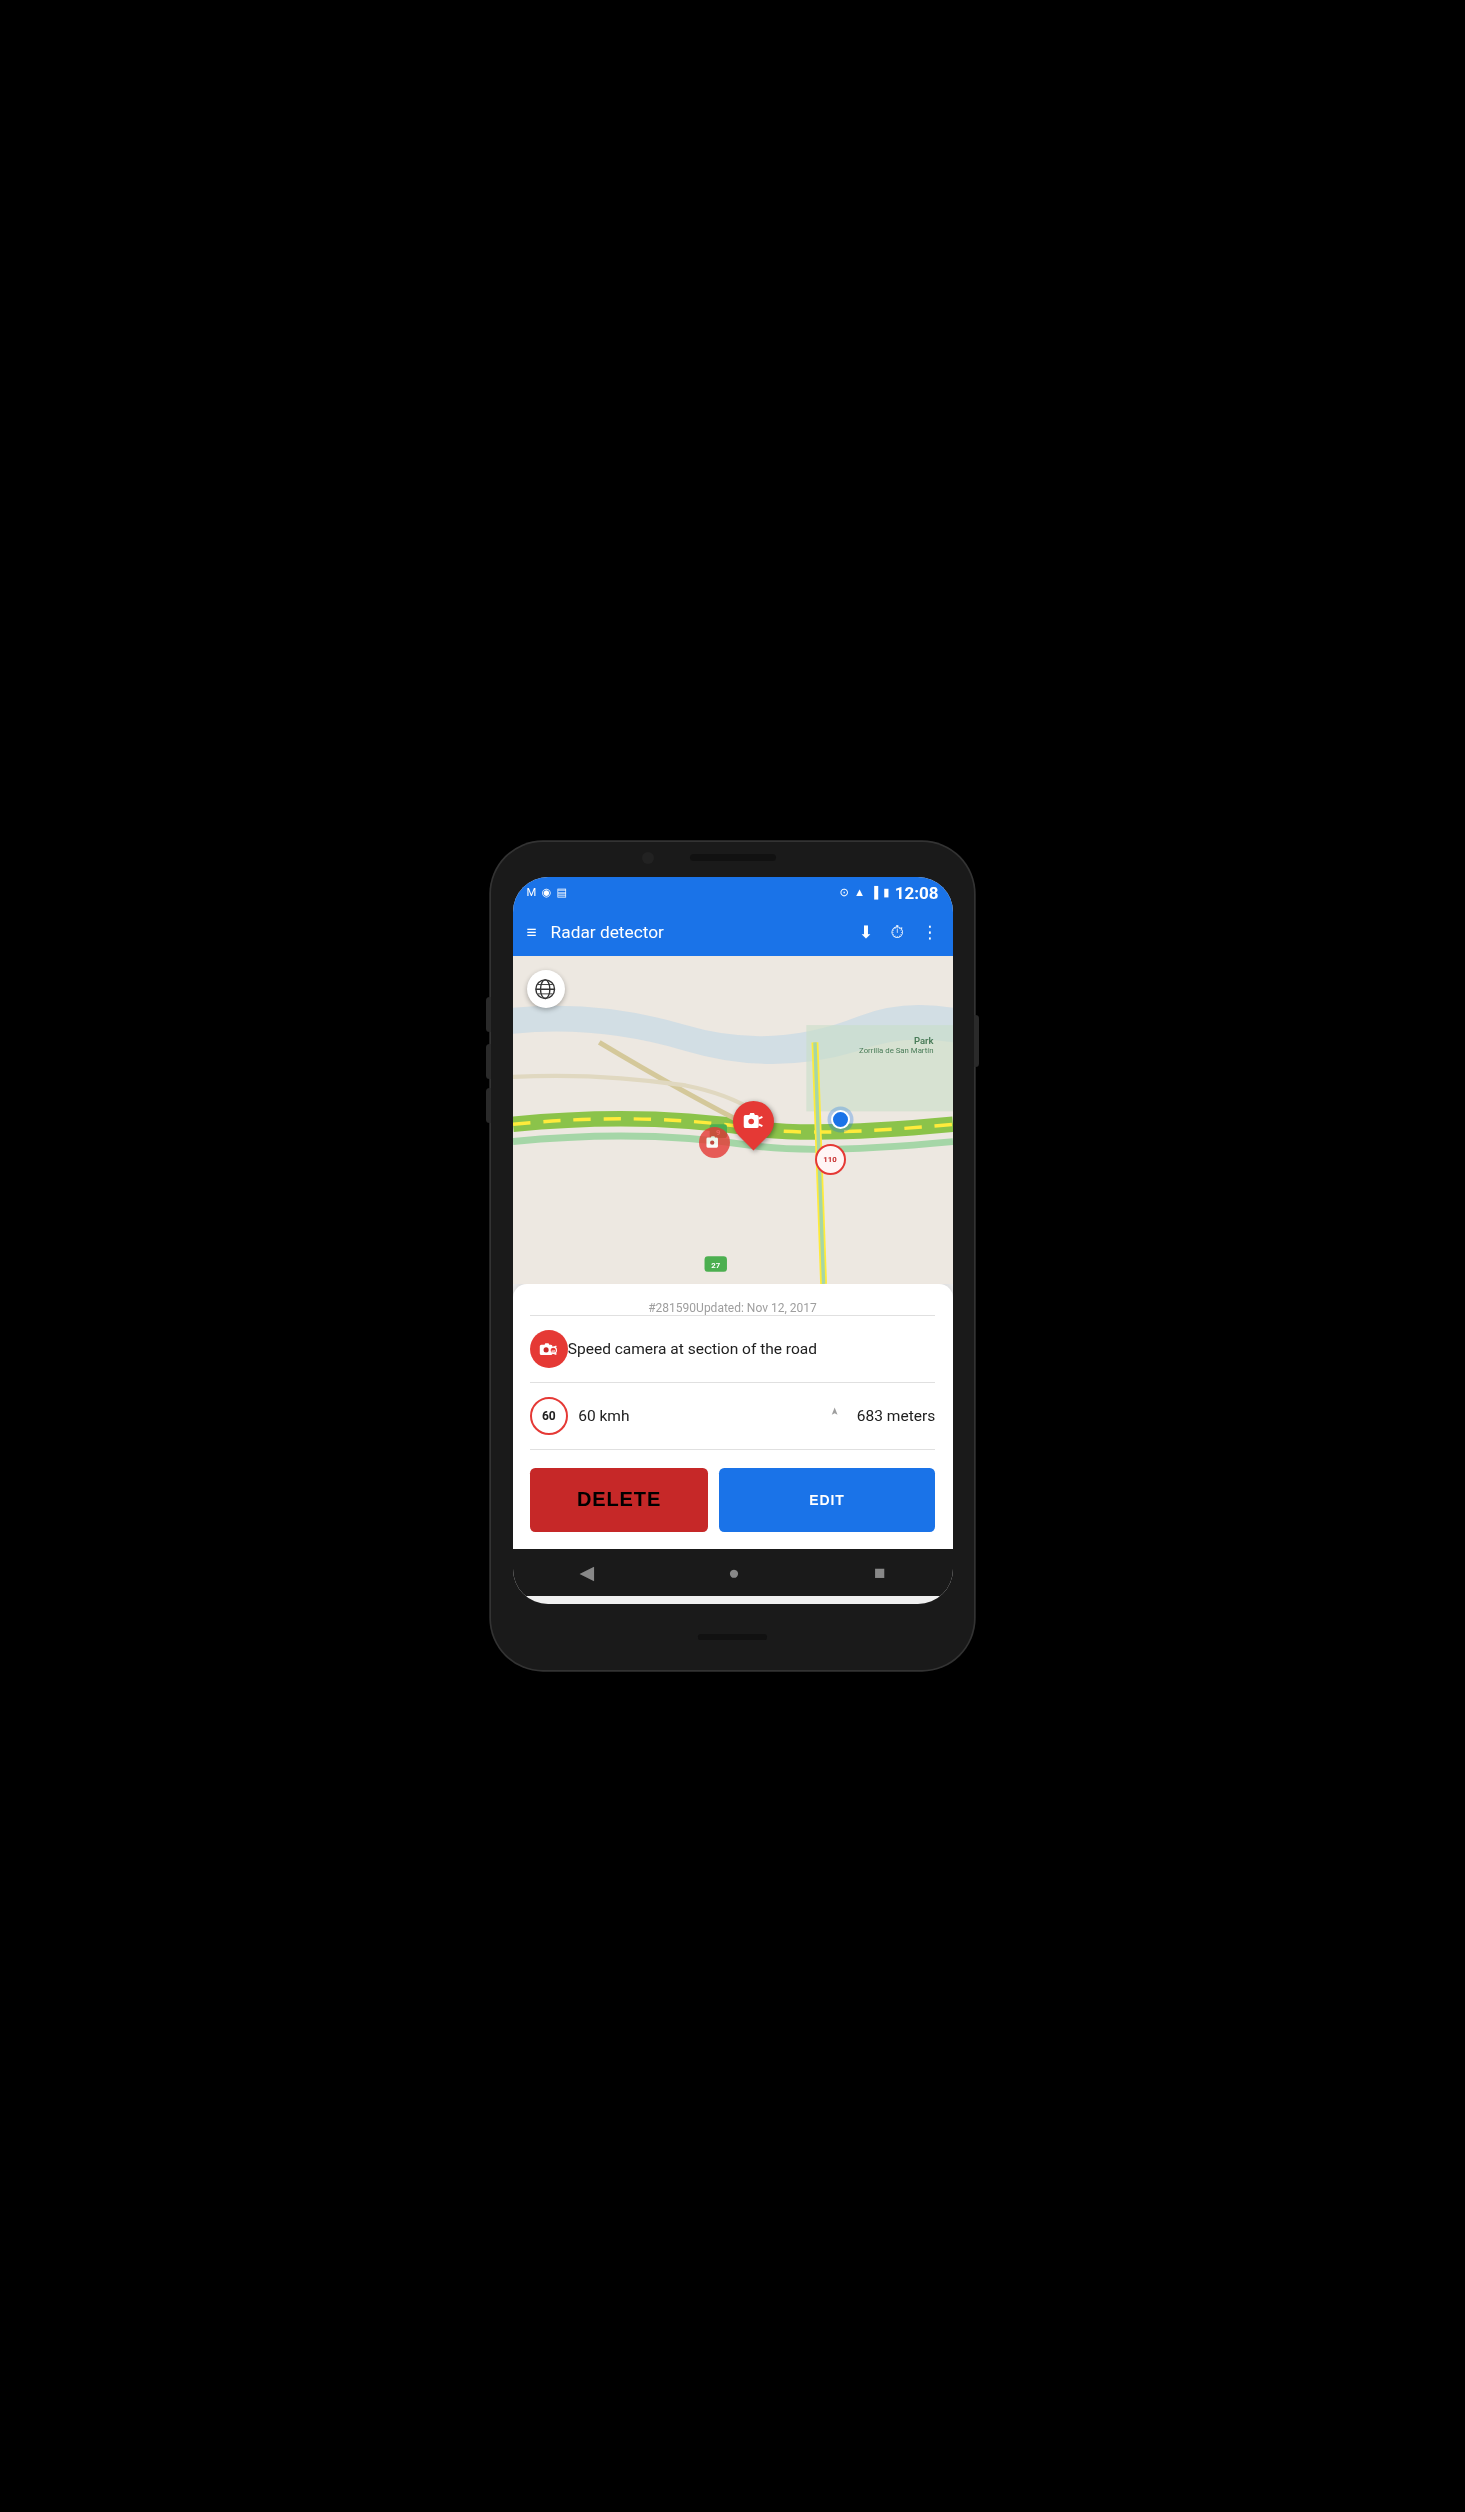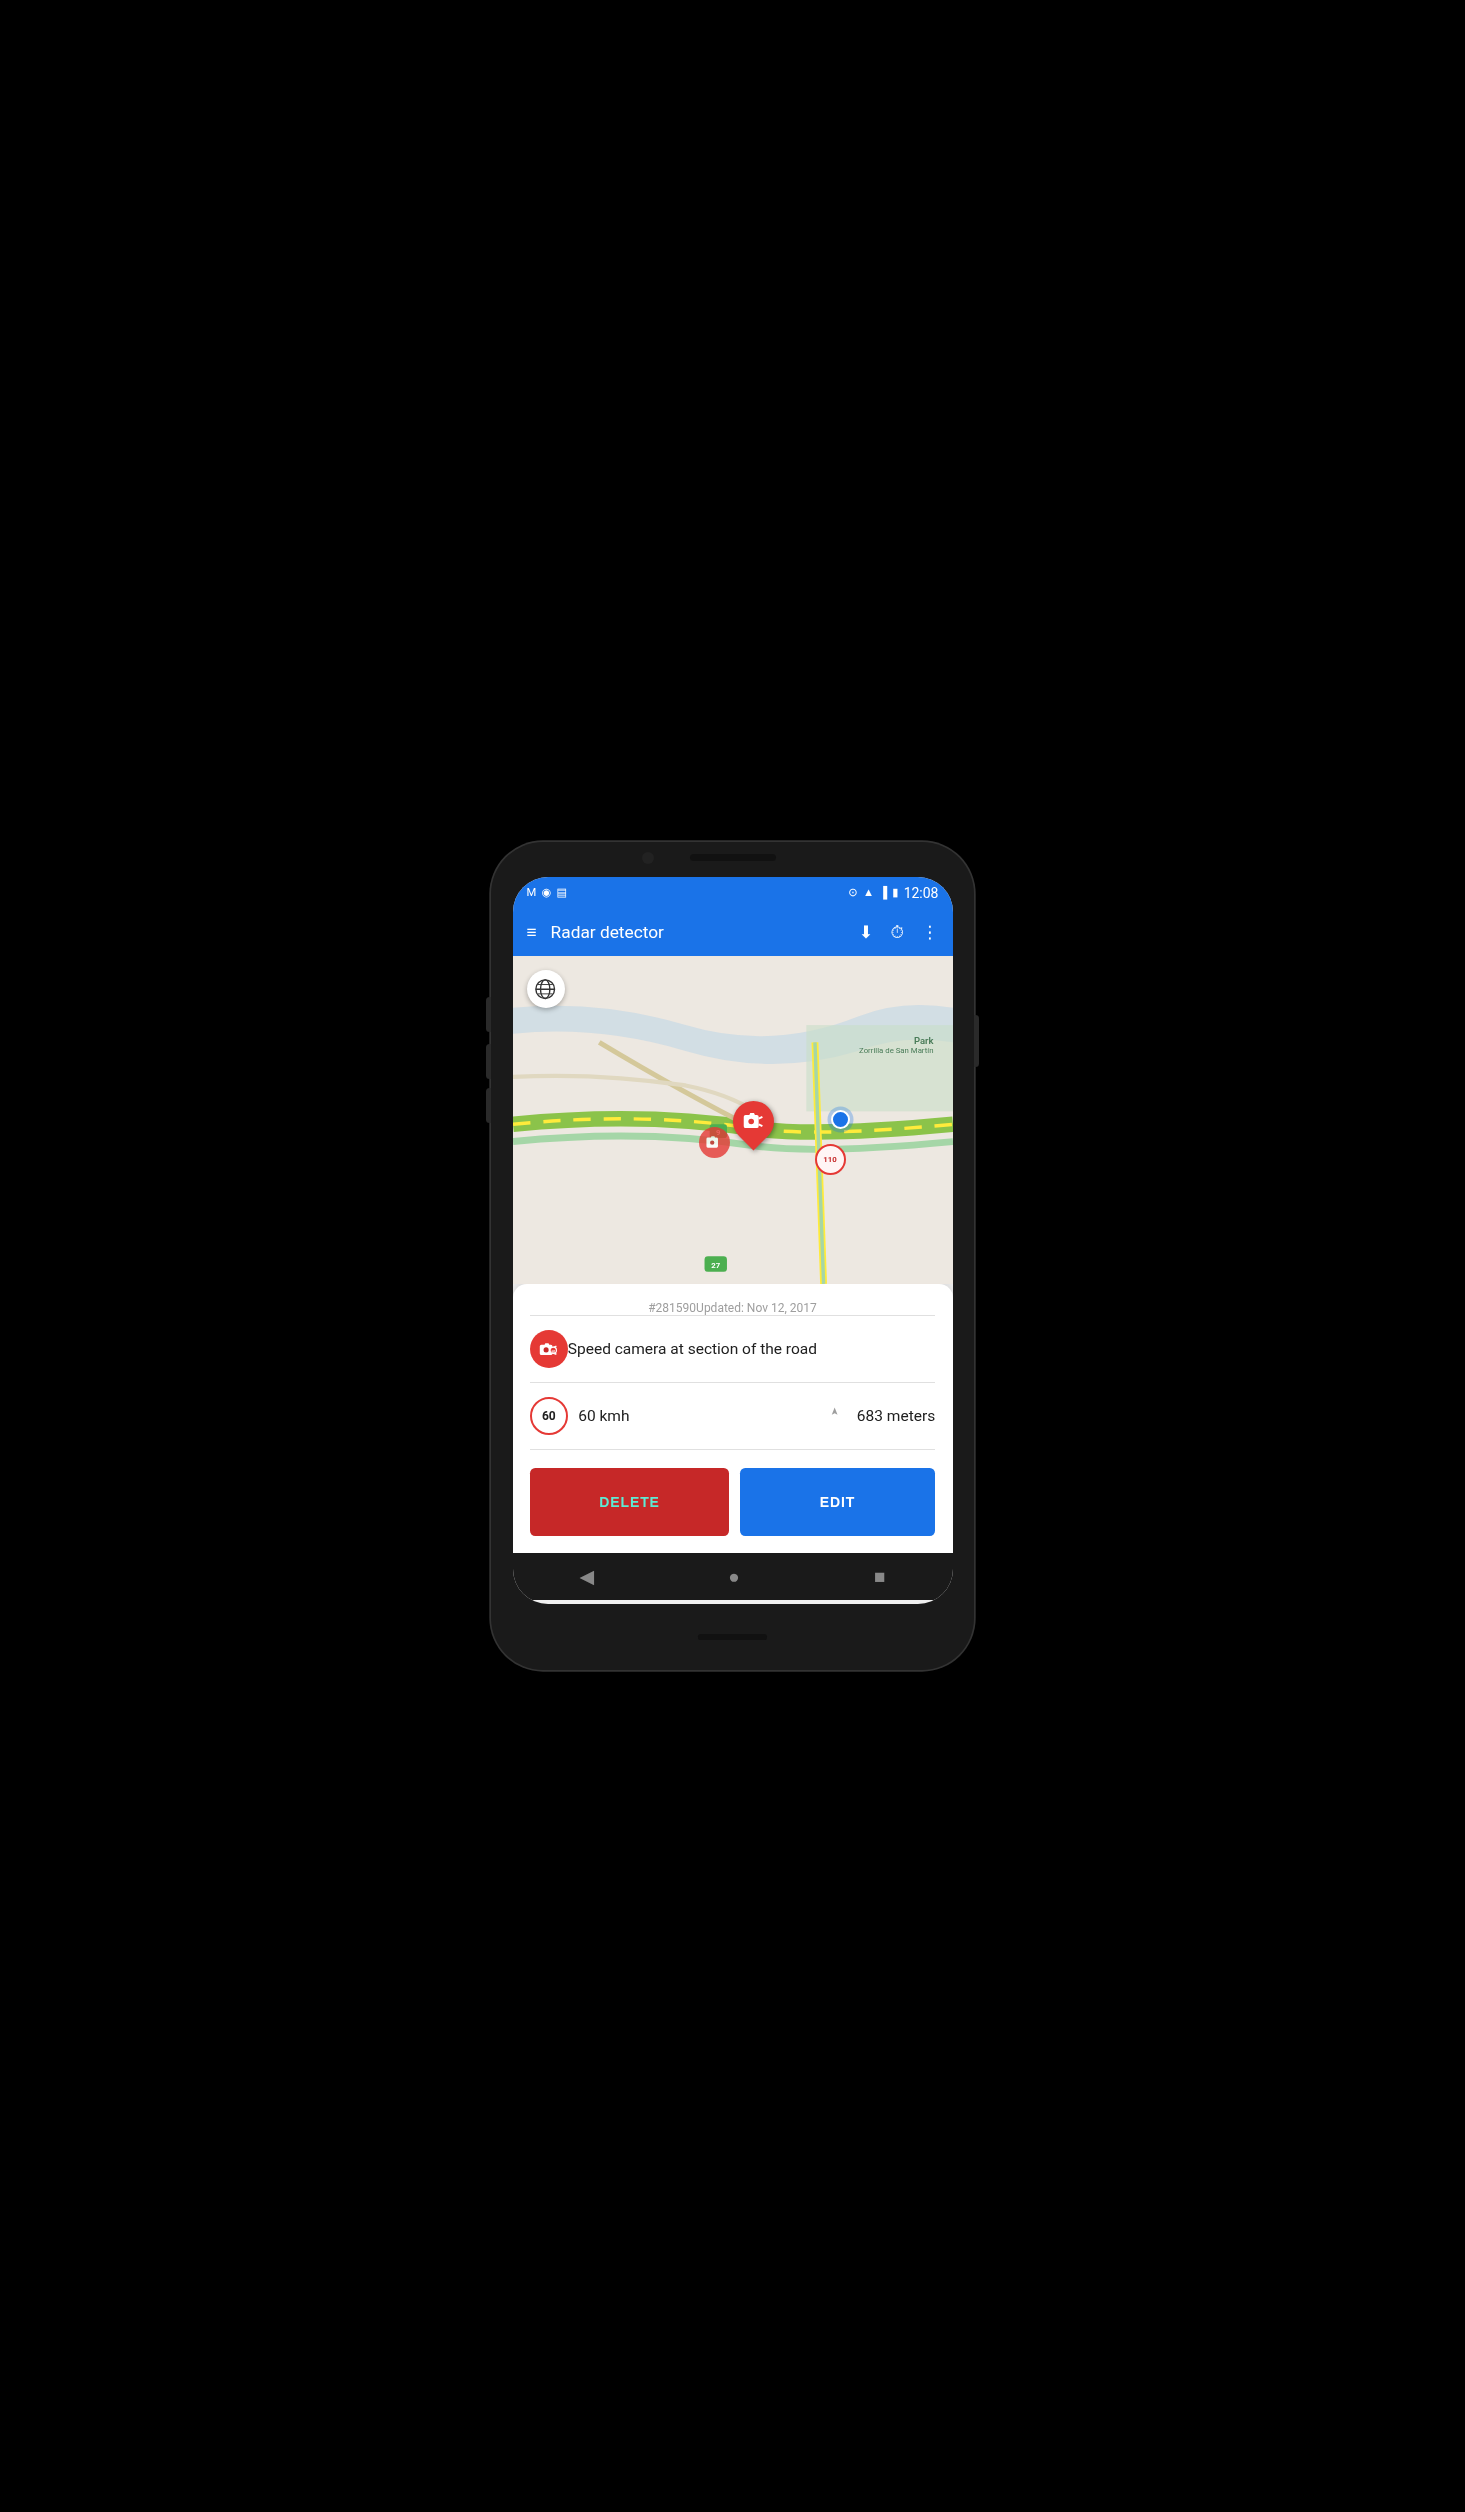--- a/index.html
+++ b/index.html
@@ -109,22 +109,22 @@
     .status-right {
       display: flex;
       align-items: center;
       gap: 5.2px;
       color: white;
       font-size: 11.2px;
       font-weight: 500;
     }
 
     .status-time {
-      font-size: 14px;
-      font-weight: 400;
+      font-size: 17px;
+      font-weight: 700;
     }
 
     
     .app-bar {
       background: #1a73e8;
       height: 48px;
       display: flex;
       align-items: center;
       padding: 0 14px;
       gap: 14px;
@@ -290,25 +290,25 @@
 
     .action-buttons {
       display: flex;
       gap: 10.4px;
       padding-top: 17.3px;
     }
 
     .btn-delete {
       flex: 1;
       background: #c62828;
-      color: #5eead4;
+      color: #000000;
       border: none;
       border-radius: 5.2px;
-      padding: 26px;
-      font-size: 14px;
+      padding: 5px;
+      font-size: 20px;
       font-weight: 700;
       letter-spacing: 0.9px;
       cursor: pointer;
     }
 
     .btn-edit {
       flex: 1;
       background: #1a73e8;
       color: white;
       border: none;

